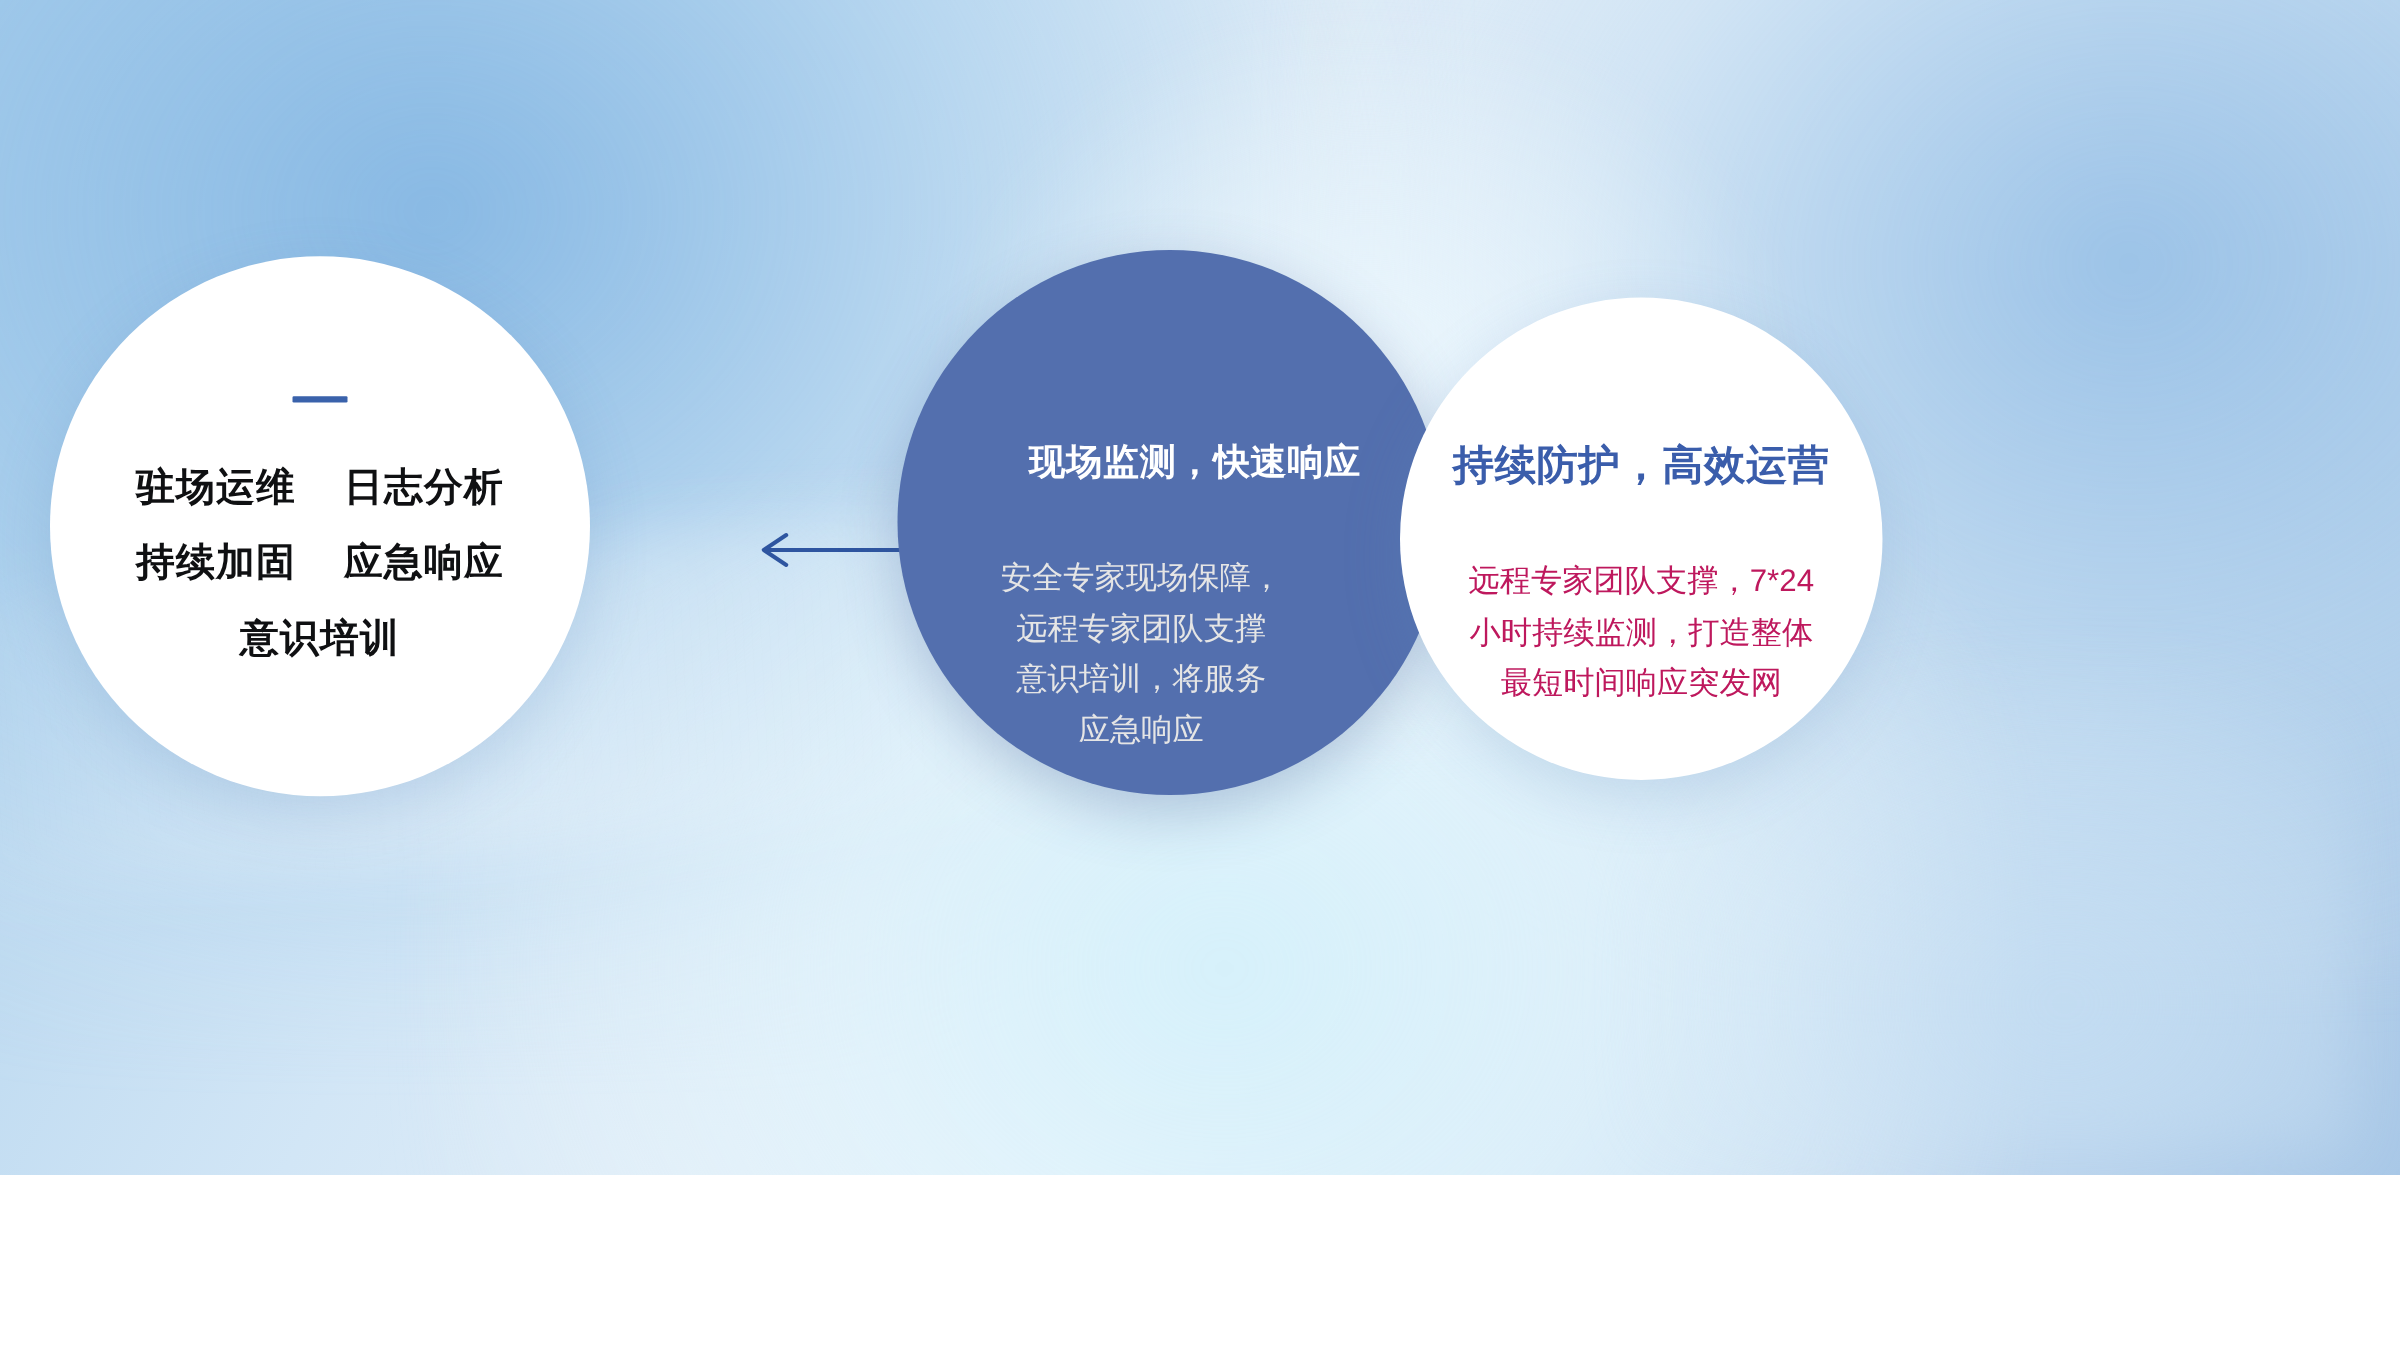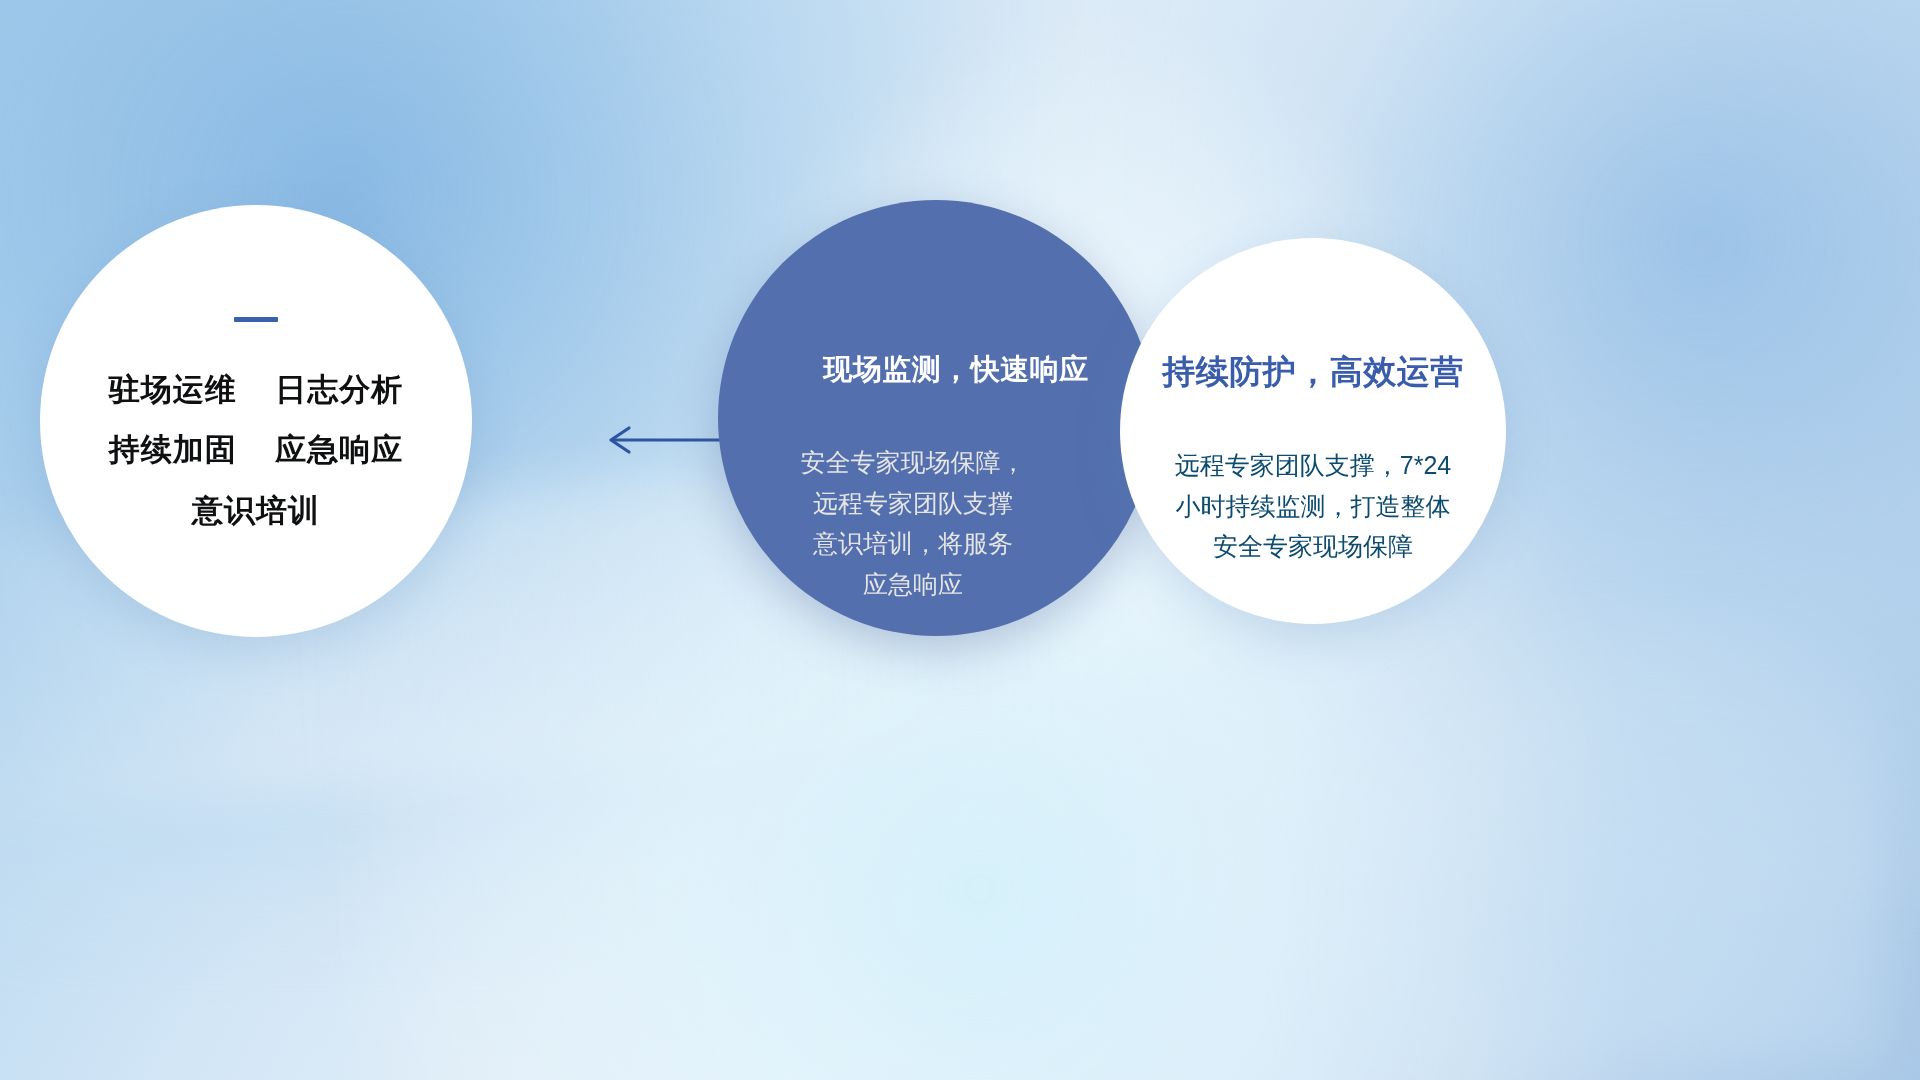--- a/index.html
+++ b/index.html
@@ -3,21 +3,21 @@
 <meta charset="utf-8">
 <style>
   html, body {
     margin: 0;
     padding: 0;
     background: #ffffff;
   }
   #stage {
     position: relative;
     width: 1920px;
-    height: 1080px;
+    height: 940px;
     overflow: hidden;
     font-family: "Liberation Sans", "DejaVu Sans", sans-serif;
   }
 
   
   .bg-base {
     position: absolute;
     inset: 0;
     background: linear-gradient(118deg,
         #a8cdec 0%,
@@ -228,21 +228,21 @@
   .right-title {
     font-size: 33px;
     font-weight: 700;
     color: #3a5dab;
     letter-spacing: 0.5px;
     white-space: nowrap;
   }
   .right-body {
     margin-top: 50px;
     font-size: 25px;
-    color: #0c4a6e;
+    color: #be185d;
     line-height: 1.62;
     text-align: center;
     width: 352px;
   }
   .nowrap { white-space: nowrap; }
 </style>
 </head>
 <body>
 
 <div id="stage">
@@ -282,18 +282,18 @@
       </div>
     </div>
   </div>
 
   <div class="circle circle-right">
     <div class="right-inner">
       <div class="right-title">持续防护，高效运营</div>
       <div class="right-body">
         <div class="nowrap">远程专家团队支撑，7*24</div>
         <div class="nowrap">小时持续监测，打造整体</div>
-        <div class="nowrap">安全专家现场保障</div>
+        <div class="nowrap">最短时间响应突发网</div>
       </div>
     </div>
   </div>
 
 </div>
 
 </body></html>

